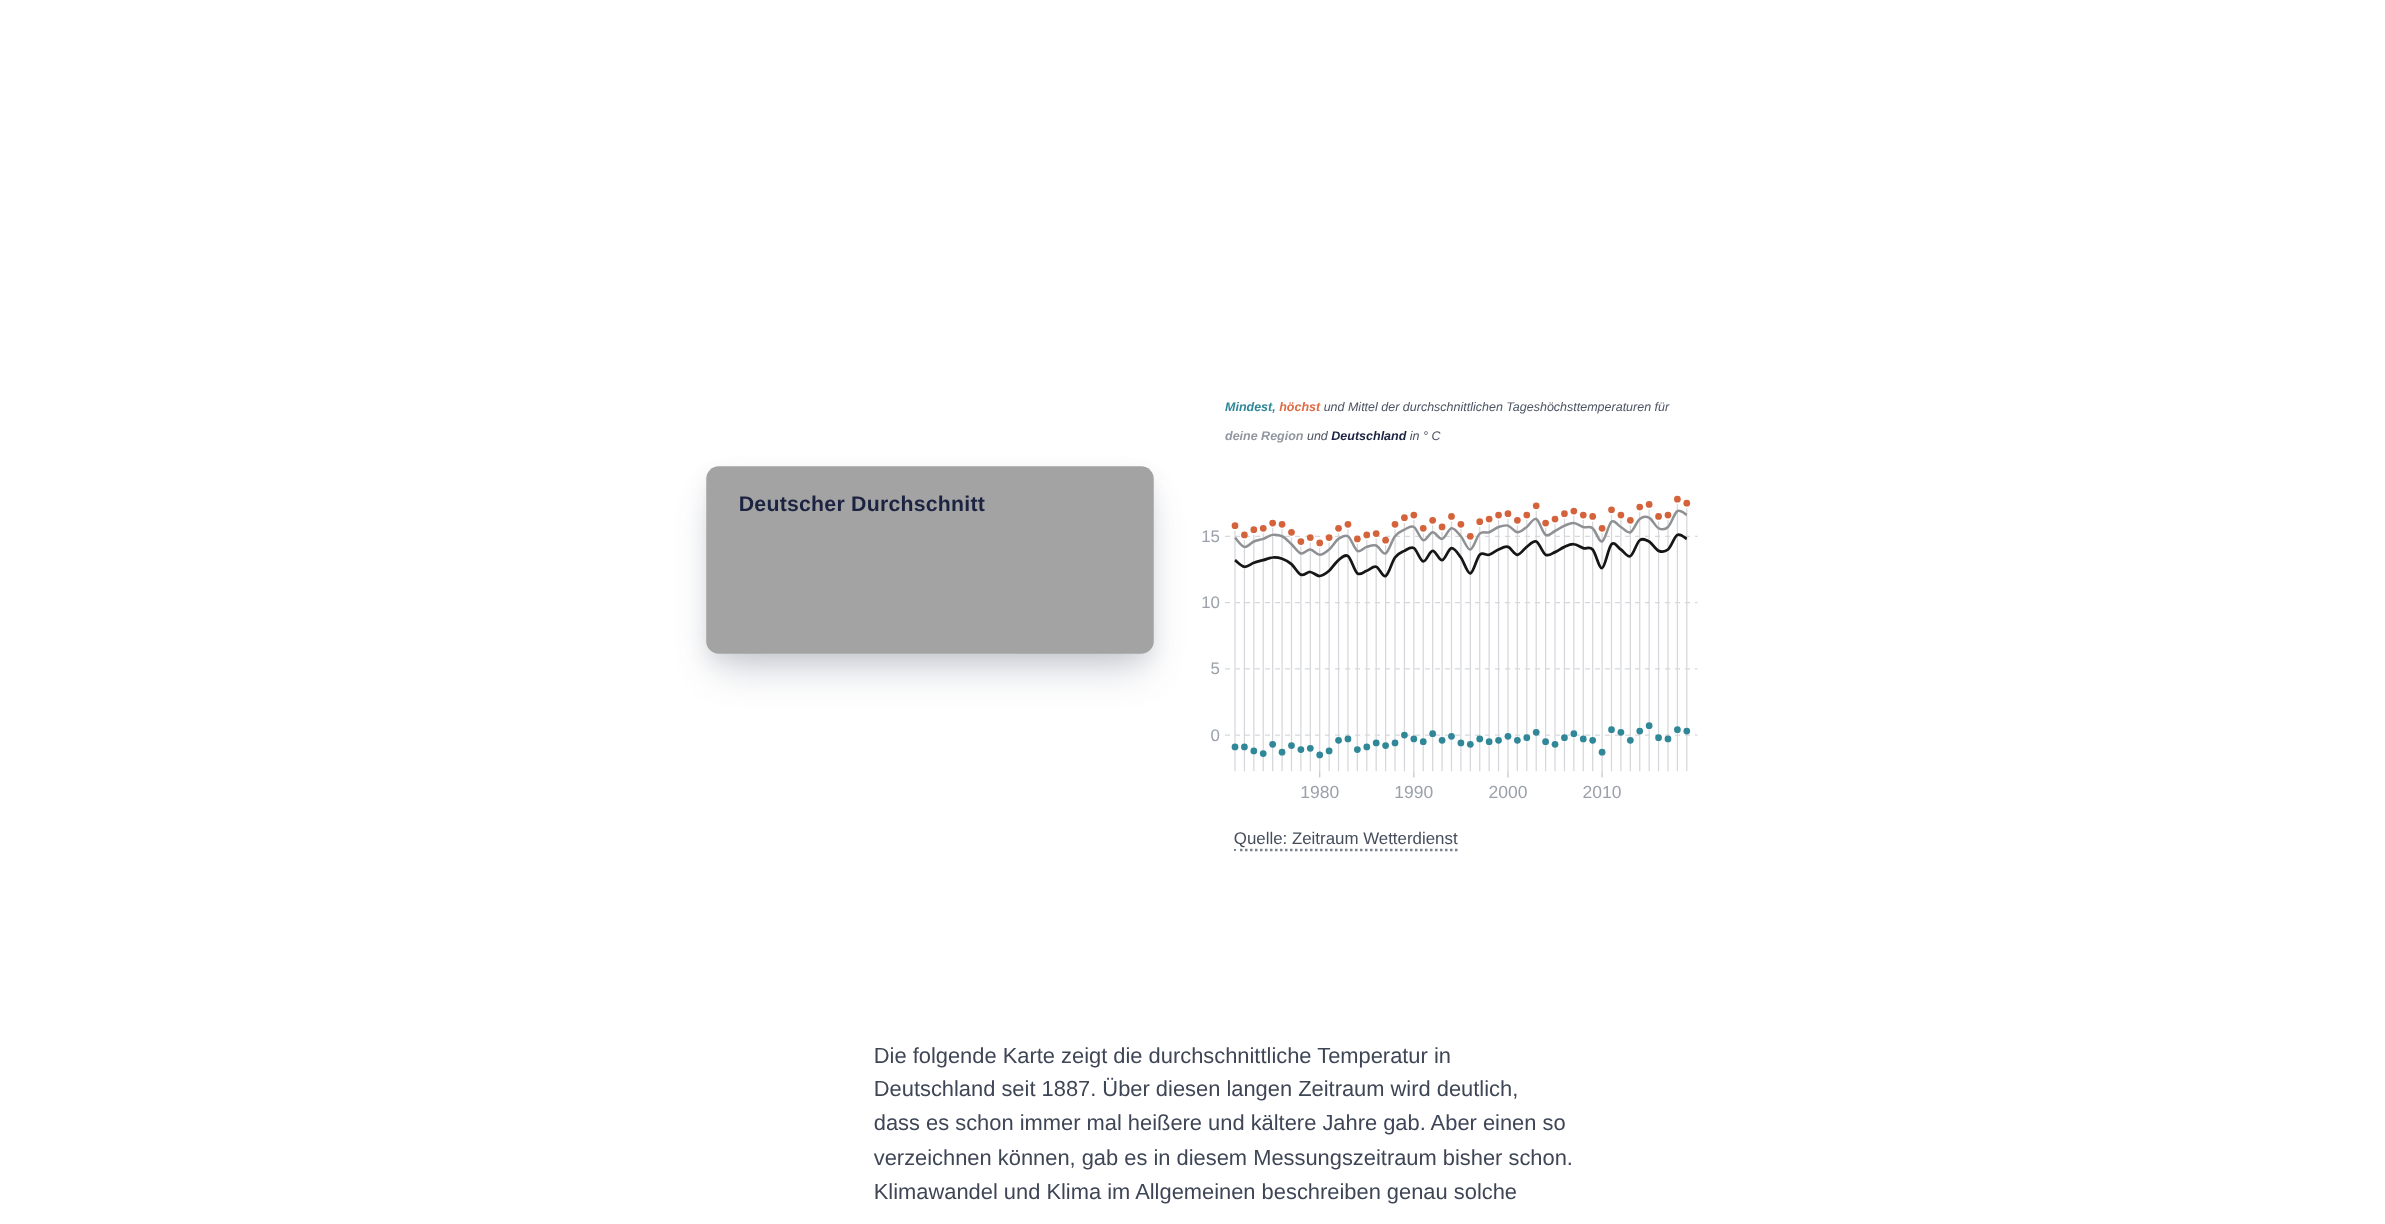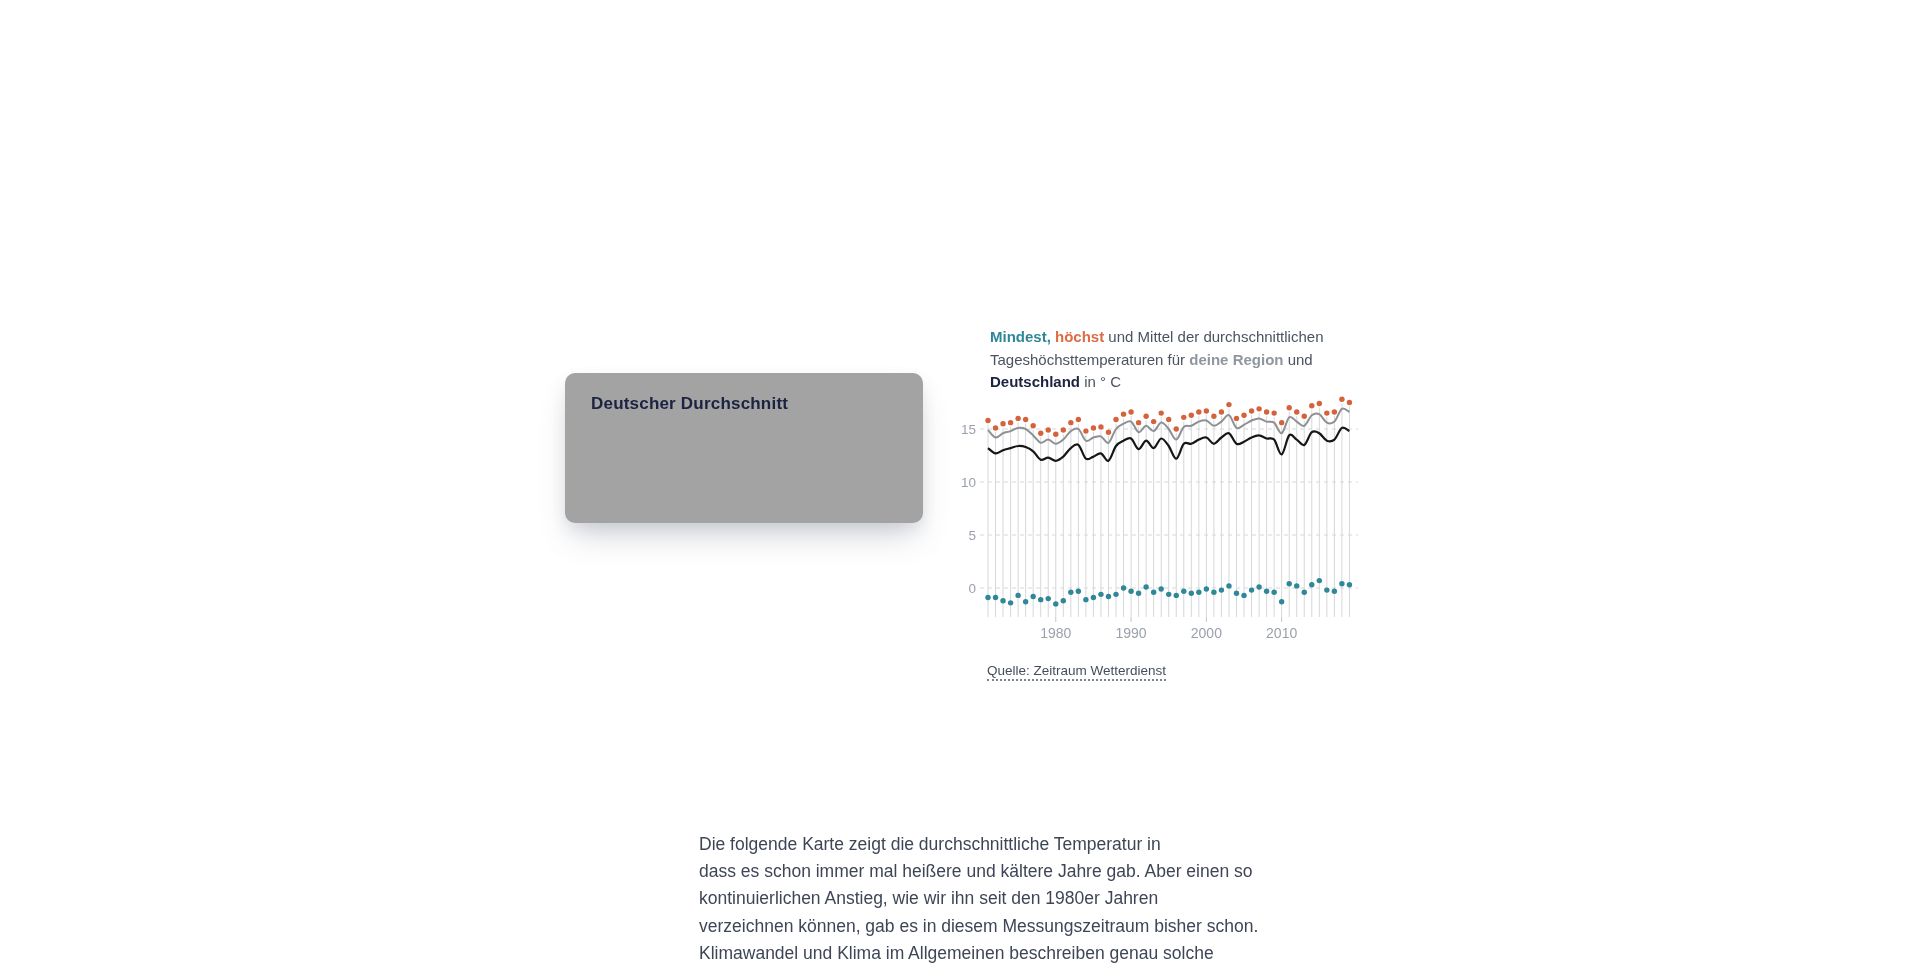--- a/index.html
+++ b/index.html
@@ -7,22 +7,22 @@
         font-family:"Liberation Sans",sans-serif;}
 
   
   .card{position:absolute;left:565px;top:373px;width:358px;height:150px;box-sizing:border-box;
         background:#a3a3a3;border-radius:10px;padding:21px 26px;
         box-shadow:0 18px 32px -8px rgba(90,100,120,.30),0 6px 14px rgba(90,100,120,.10);}
   .card h3{margin:0 0 12px 0;font-size:17px;font-weight:bold;color:#1b2340;letter-spacing:.2px;}
   .card p{margin:0;font-size:14.5px;line-height:23px;color:#3d4557;}
 
   
-  .chart-title{position:absolute;left:980px;top:316px;width:358px;margin:10px;
-               font-size:15px;line-height:22.5px;color:#4b5362;}
+  .chart-title{position:absolute;left:980px;top:316px;width:358px;margin:0;
+               font-size:10px;line-height:22.5px;color:#4b5362;font-style:italic;}
   .seg-plain{font-weight:normal;}
   .seg-bold{font-weight:bold;color:#1b2340;}
   .seg-min{font-weight:bold;color:#2e8798;}
   .seg-max{font-weight:bold;color:#dd6b44;}
   .seg-region{font-weight:bold;color:#8f969f;}
   .seg-de{font-weight:bold;color:#1b2340;}
 
   
   #chart-svg{position:absolute;left:960px;top:385px;width:410px;height:275px;overflow:visible;}
   .grid{stroke:#d6d8db;stroke-width:1;stroke-dasharray:4 4;}
@@ -231,19 +231,19 @@
           <circle cx="374.38" cy="206.18" r="2.7" class="dot-min"></circle>
           <circle cx="381.91" cy="198.76" r="2.7" class="dot-min"></circle>
           <circle cx="389.44" cy="199.82" r="2.7" class="dot-min"></circle>
         </g>
       </svg>
     <a class="source">Quelle: Zeitraum Wetterdienst</a>
   </section>
 
   <article class="paragraph" id="paragraph">
       <div class="pline">Die folgende Karte zeigt die durchschnittliche Temperatur in</div>
+      <div class="pline">Deutschland seit 1887. Über diesen langen Zeitraum wird deutlich,</div>
       <div class="pline">dass es schon immer mal heißere und kältere Jahre gab. Aber einen so</div>
-      <div class="pline">kontinuierlichen Anstieg, wie wir ihn seit den 1980er Jahren</div>
       <div class="pline">verzeichnen können, gab es in diesem Messungszeitraum bisher schon.</div>
       <div class="pline">Klimawandel und Klima im Allgemeinen beschreiben genau solche</div>
     </article>
 
 </div>
 
 </body></html>

